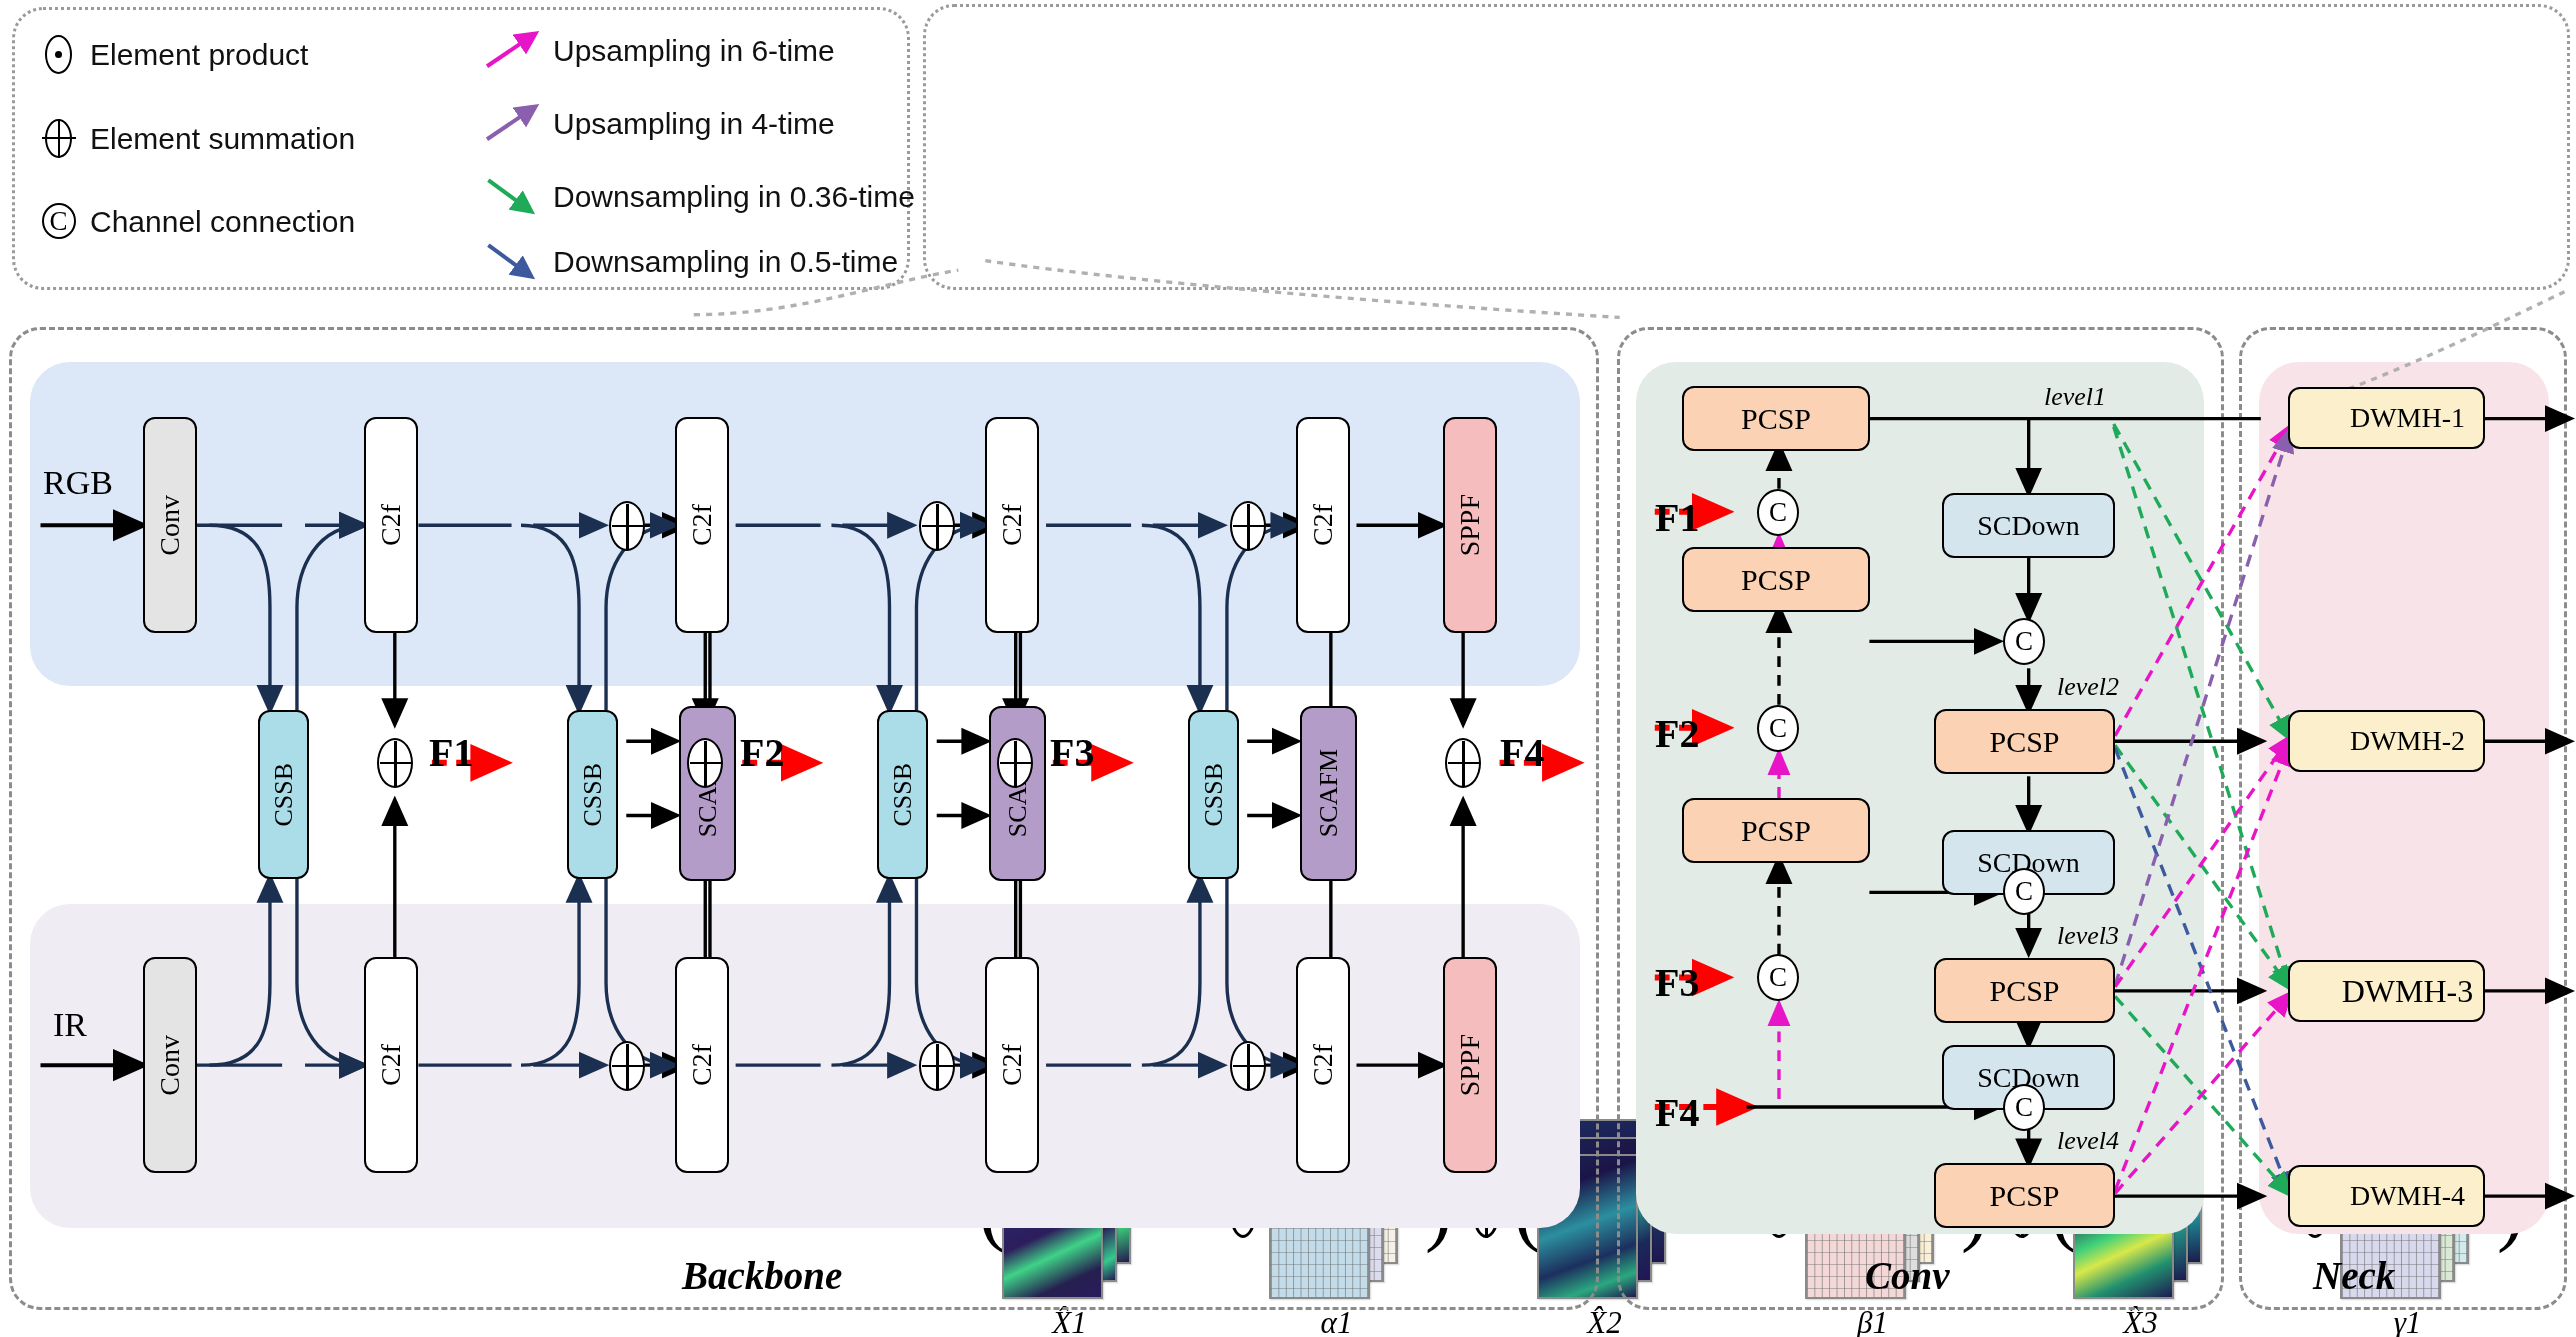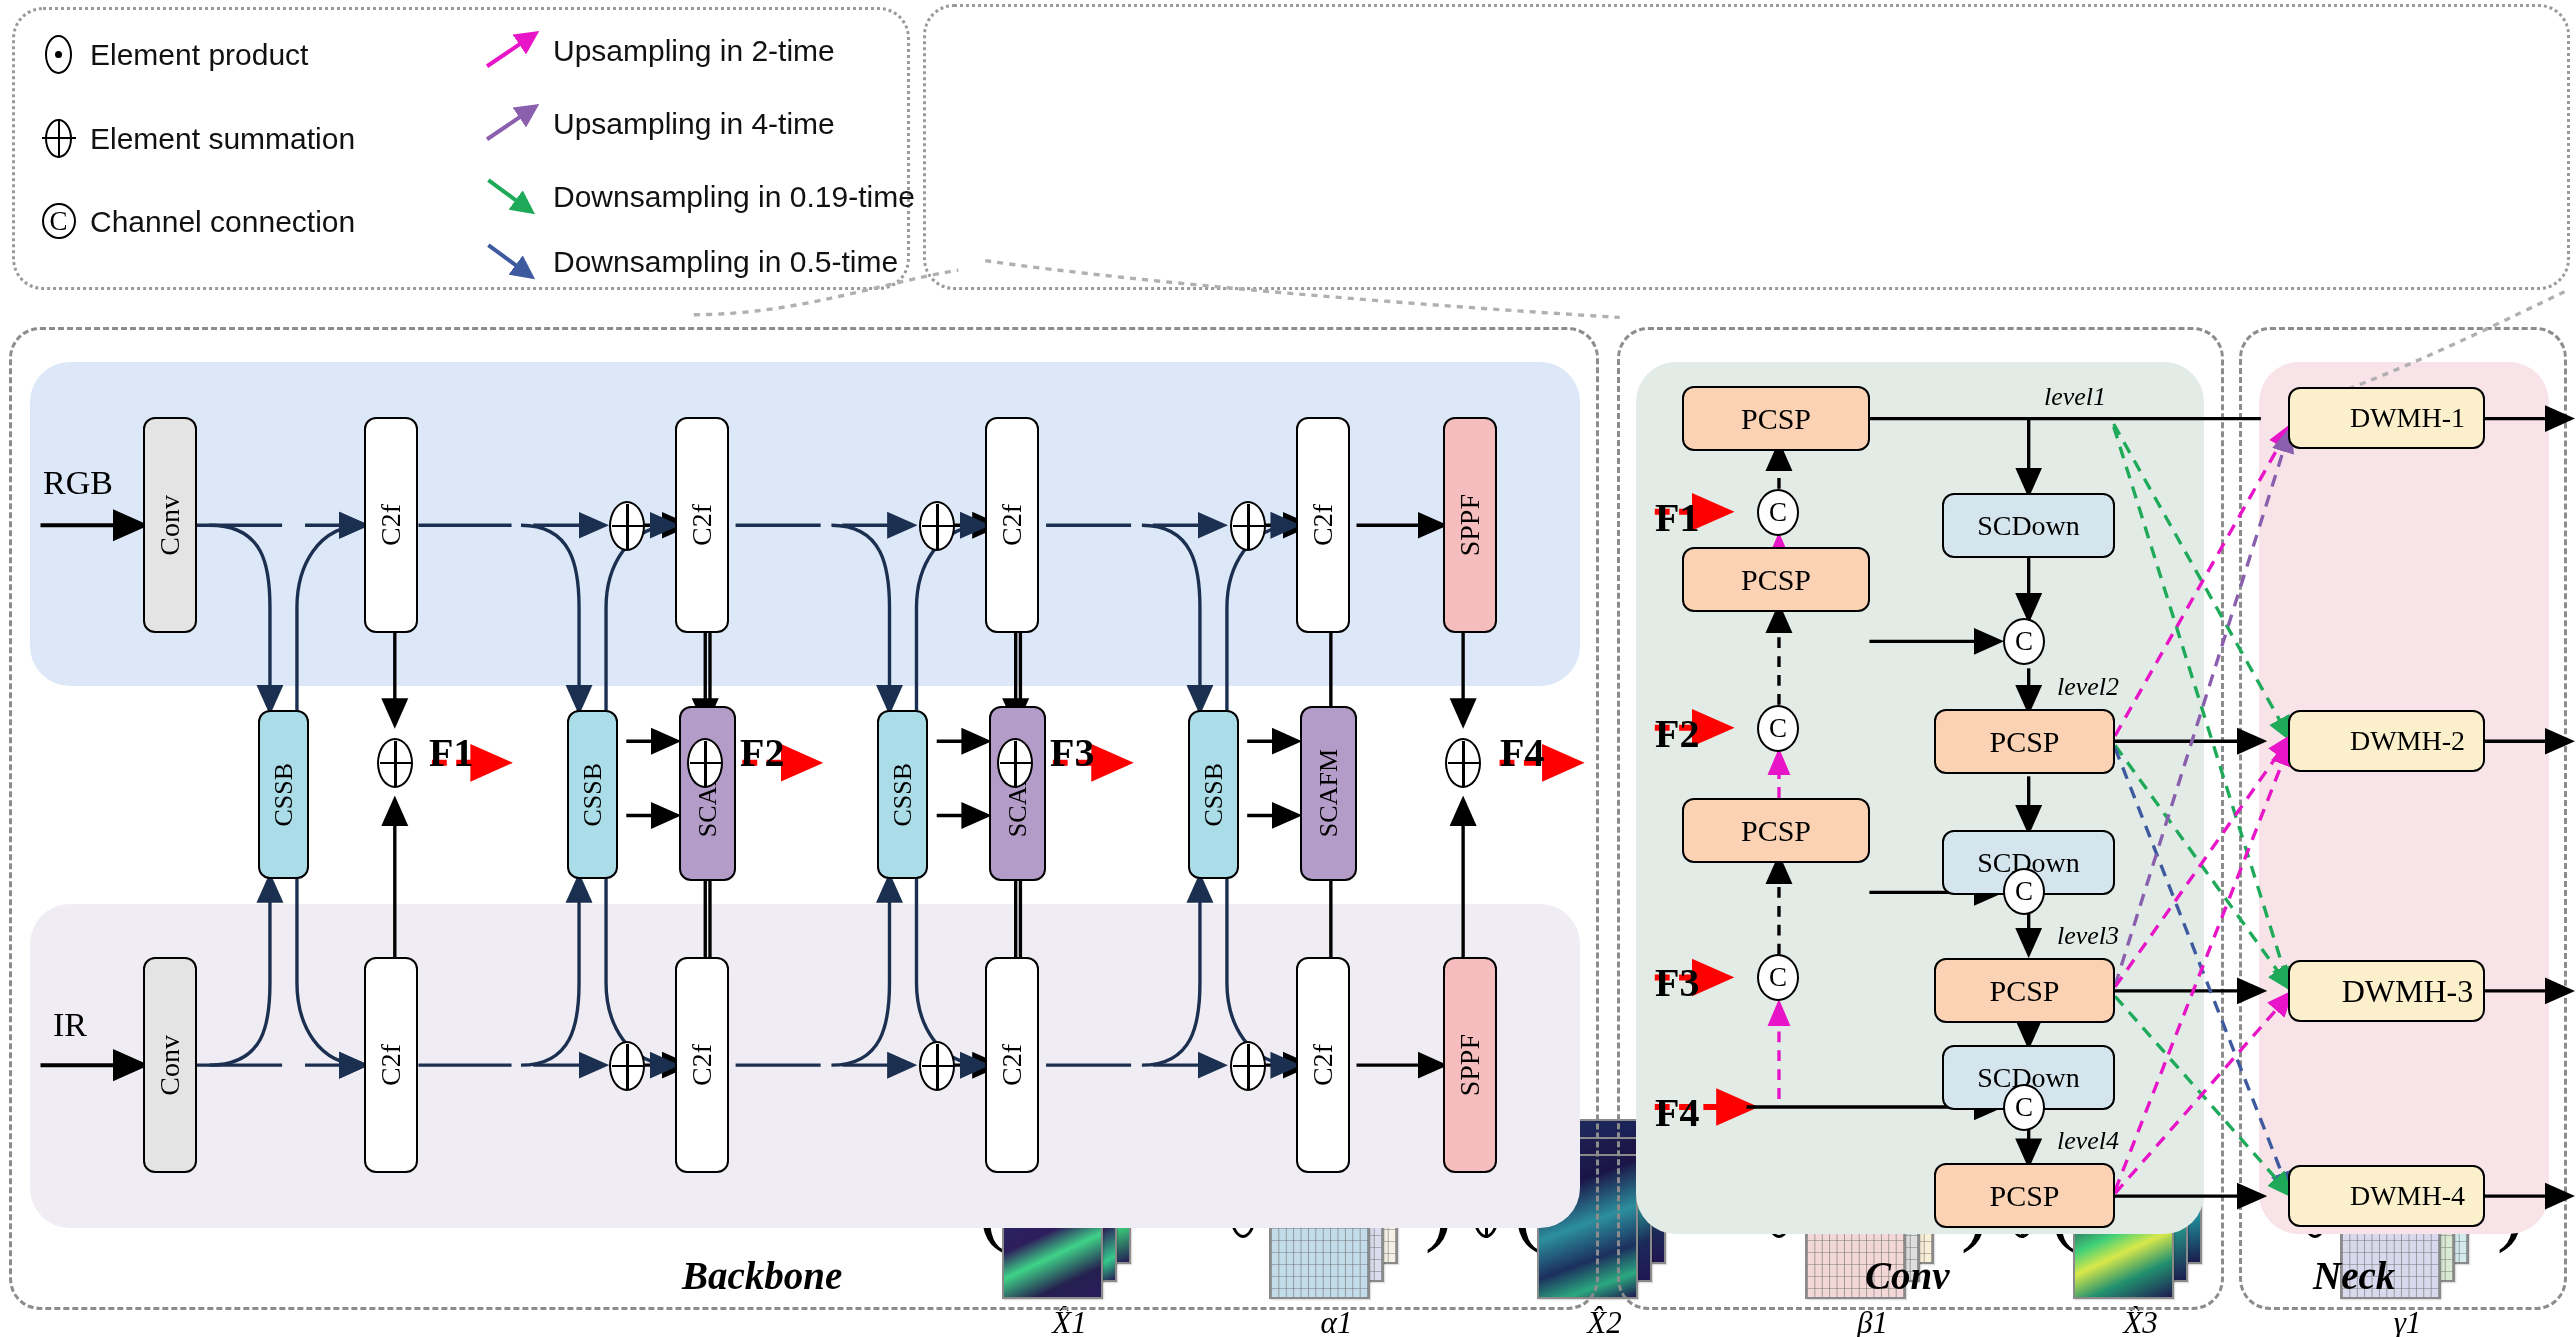--- a/index.html
+++ b/index.html
@@ -174,21 +174,21 @@
   <span style="width:74px;display:inline-block;">
     <svg width="67" height="45" viewBox="0 0 100 66">
         <defs>
           <marker id="lm1" markerWidth="6" markerHeight="6" refX="4" refY="3" orient="auto">
             <path d="M0,0 L6,3 L0,6 z" fill="#e815c8"></path>
           </marker>
         </defs>
         <path d="M12,58 L80,12" stroke="#e815c8" stroke-width="6" fill="none" marker-end="url(#lm1)"></path>
       </svg>
   </span>
-  <span class="leg-text">Upsampling in 2-time</span>
+  <span class="leg-text">Upsampling in 6-time</span>
 </div>
 
 <div class="abs leg-row" style="left:479px; top:100px;">
   <span style="width:74px;display:inline-block;">
     <svg width="67" height="45" viewBox="0 0 100 66">
         <defs>
           <marker id="lm2" markerWidth="6" markerHeight="6" refX="4" refY="3" orient="auto">
             <path d="M0,0 L6,3 L0,6 z" fill="#8a5fae"></path>
           </marker>
         </defs>
@@ -202,21 +202,21 @@
   <span style="width:74px;display:inline-block;">
     <svg width="67" height="45" viewBox="0 0 100 66">
         <defs>
           <marker id="lm3" markerWidth="6" markerHeight="6" refX="4" refY="3" orient="auto">
             <path d="M0,0 L6,3 L0,6 z" fill="#1faa5a"></path>
           </marker>
         </defs>
         <path d="M14,10 L74,54" stroke="#1faa5a" stroke-width="6" fill="none" marker-end="url(#lm3)"></path>
       </svg>
   </span>
-  <span class="leg-text">Downsampling in 0.19-time</span>
+  <span class="leg-text">Downsampling in 0.36-time</span>
 </div>
 
 <div class="abs leg-row" style="left:479px; top:238px;">
   <span style="width:74px;display:inline-block;">
     <svg width="67" height="45" viewBox="0 0 100 66">
         <defs>
           <marker id="lm4" markerWidth="6" markerHeight="6" refX="4" refY="3" orient="auto">
             <path d="M0,0 L6,3 L0,6 z" fill="#3d5a9e"></path>
           </marker>
         </defs>

